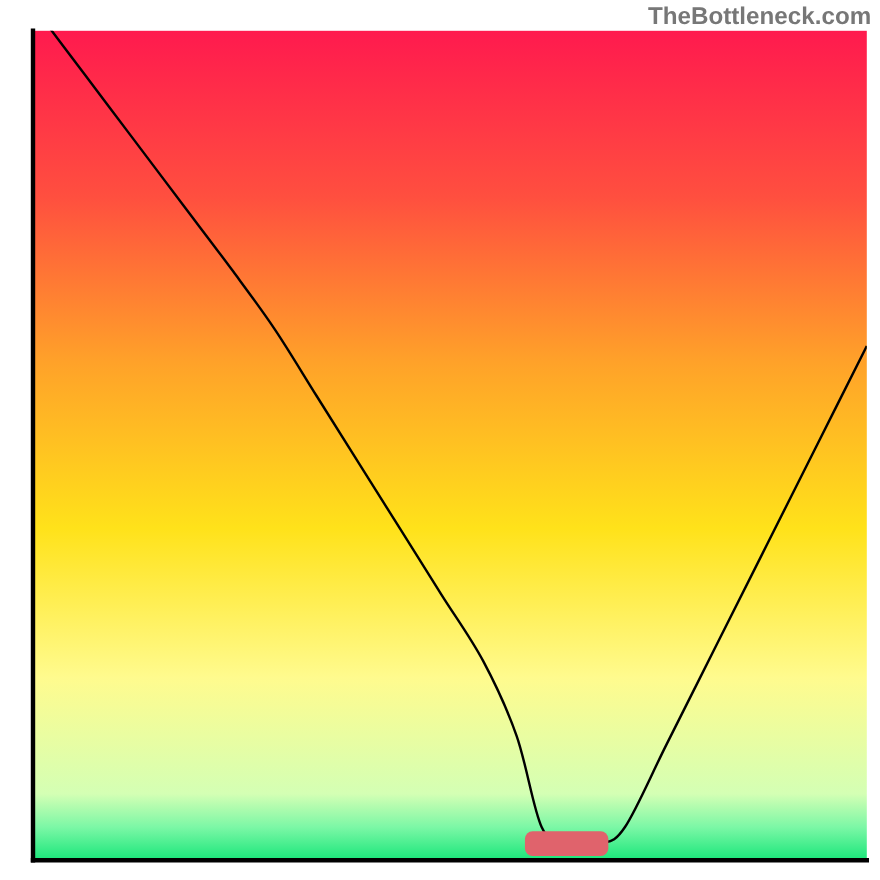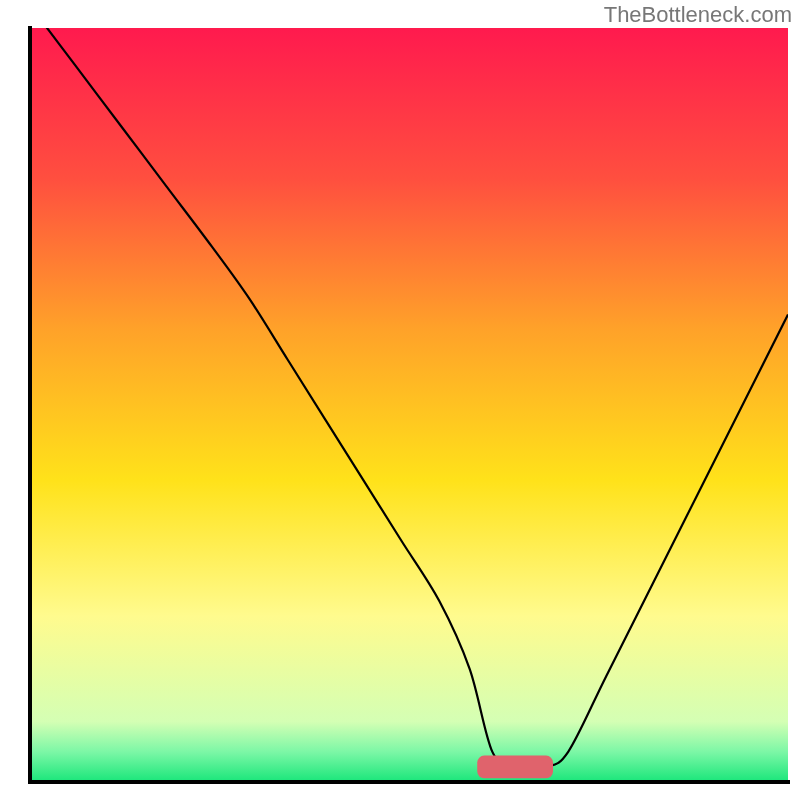--- a/index.html
+++ b/index.html
@@ -15,21 +15,21 @@
     width: 800px;
     height: 800px;
   }
   .watermark {
     position: absolute;
     top: 2px;
     right: 8px;
     font-family: Arial, Helvetica, sans-serif;
     font-size: 22px;
     color: #777777;
-    font-weight: 400;
+    font-weight: 700;
     z-index: 5;
   }
   svg.plot {
     position: absolute;
     top: 0;
     left: 0;
   }
 </style>
 </head>
 <body>

